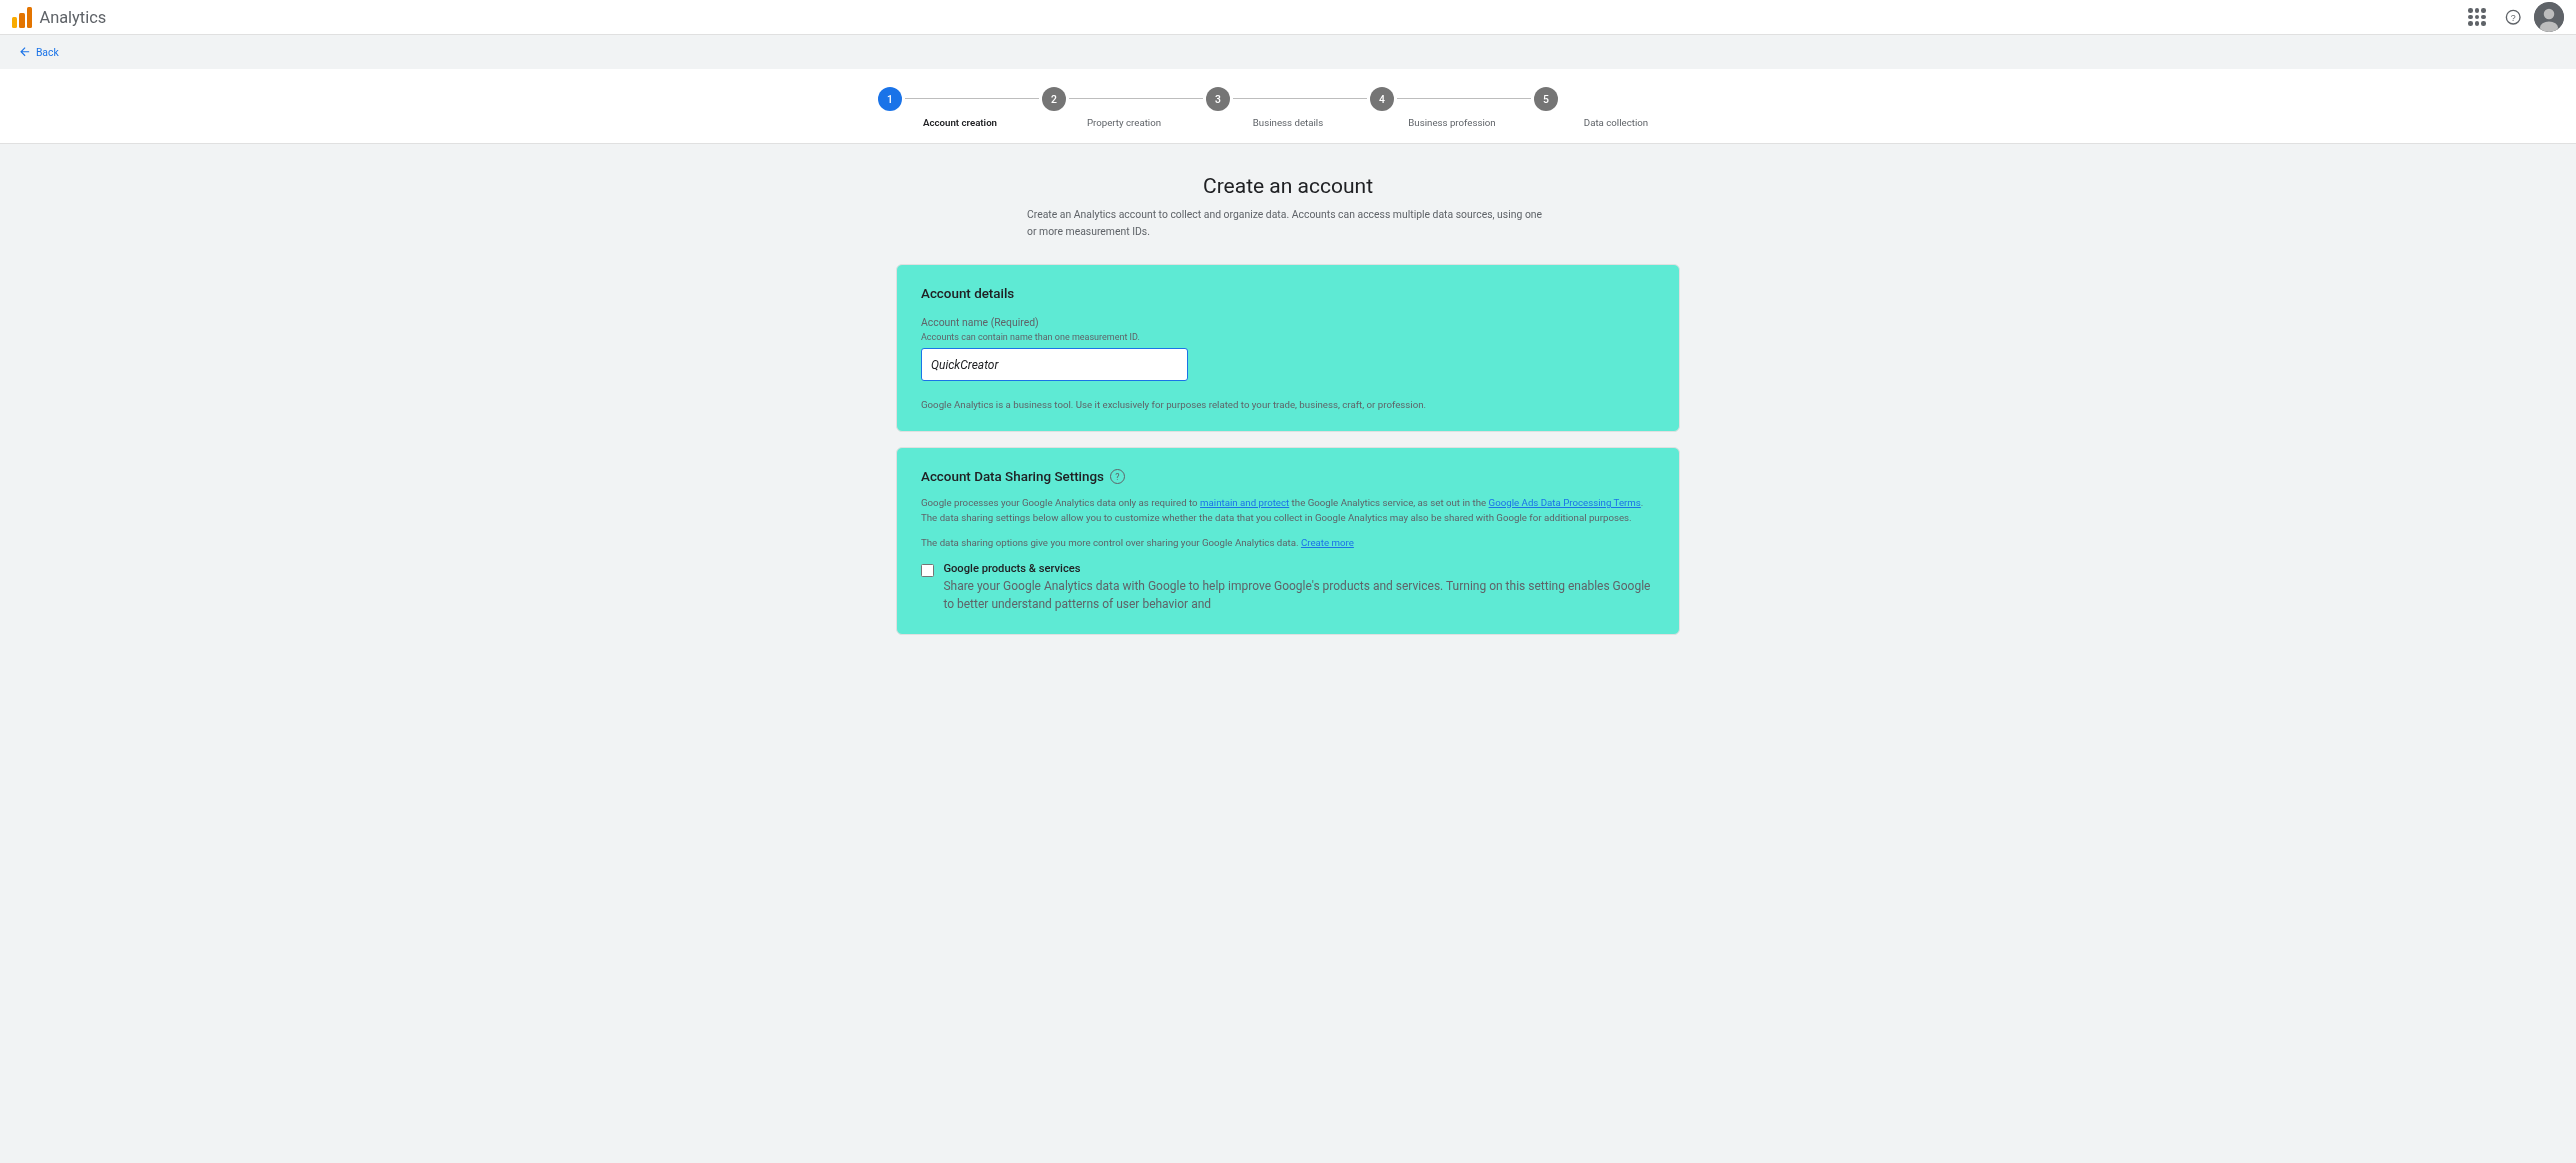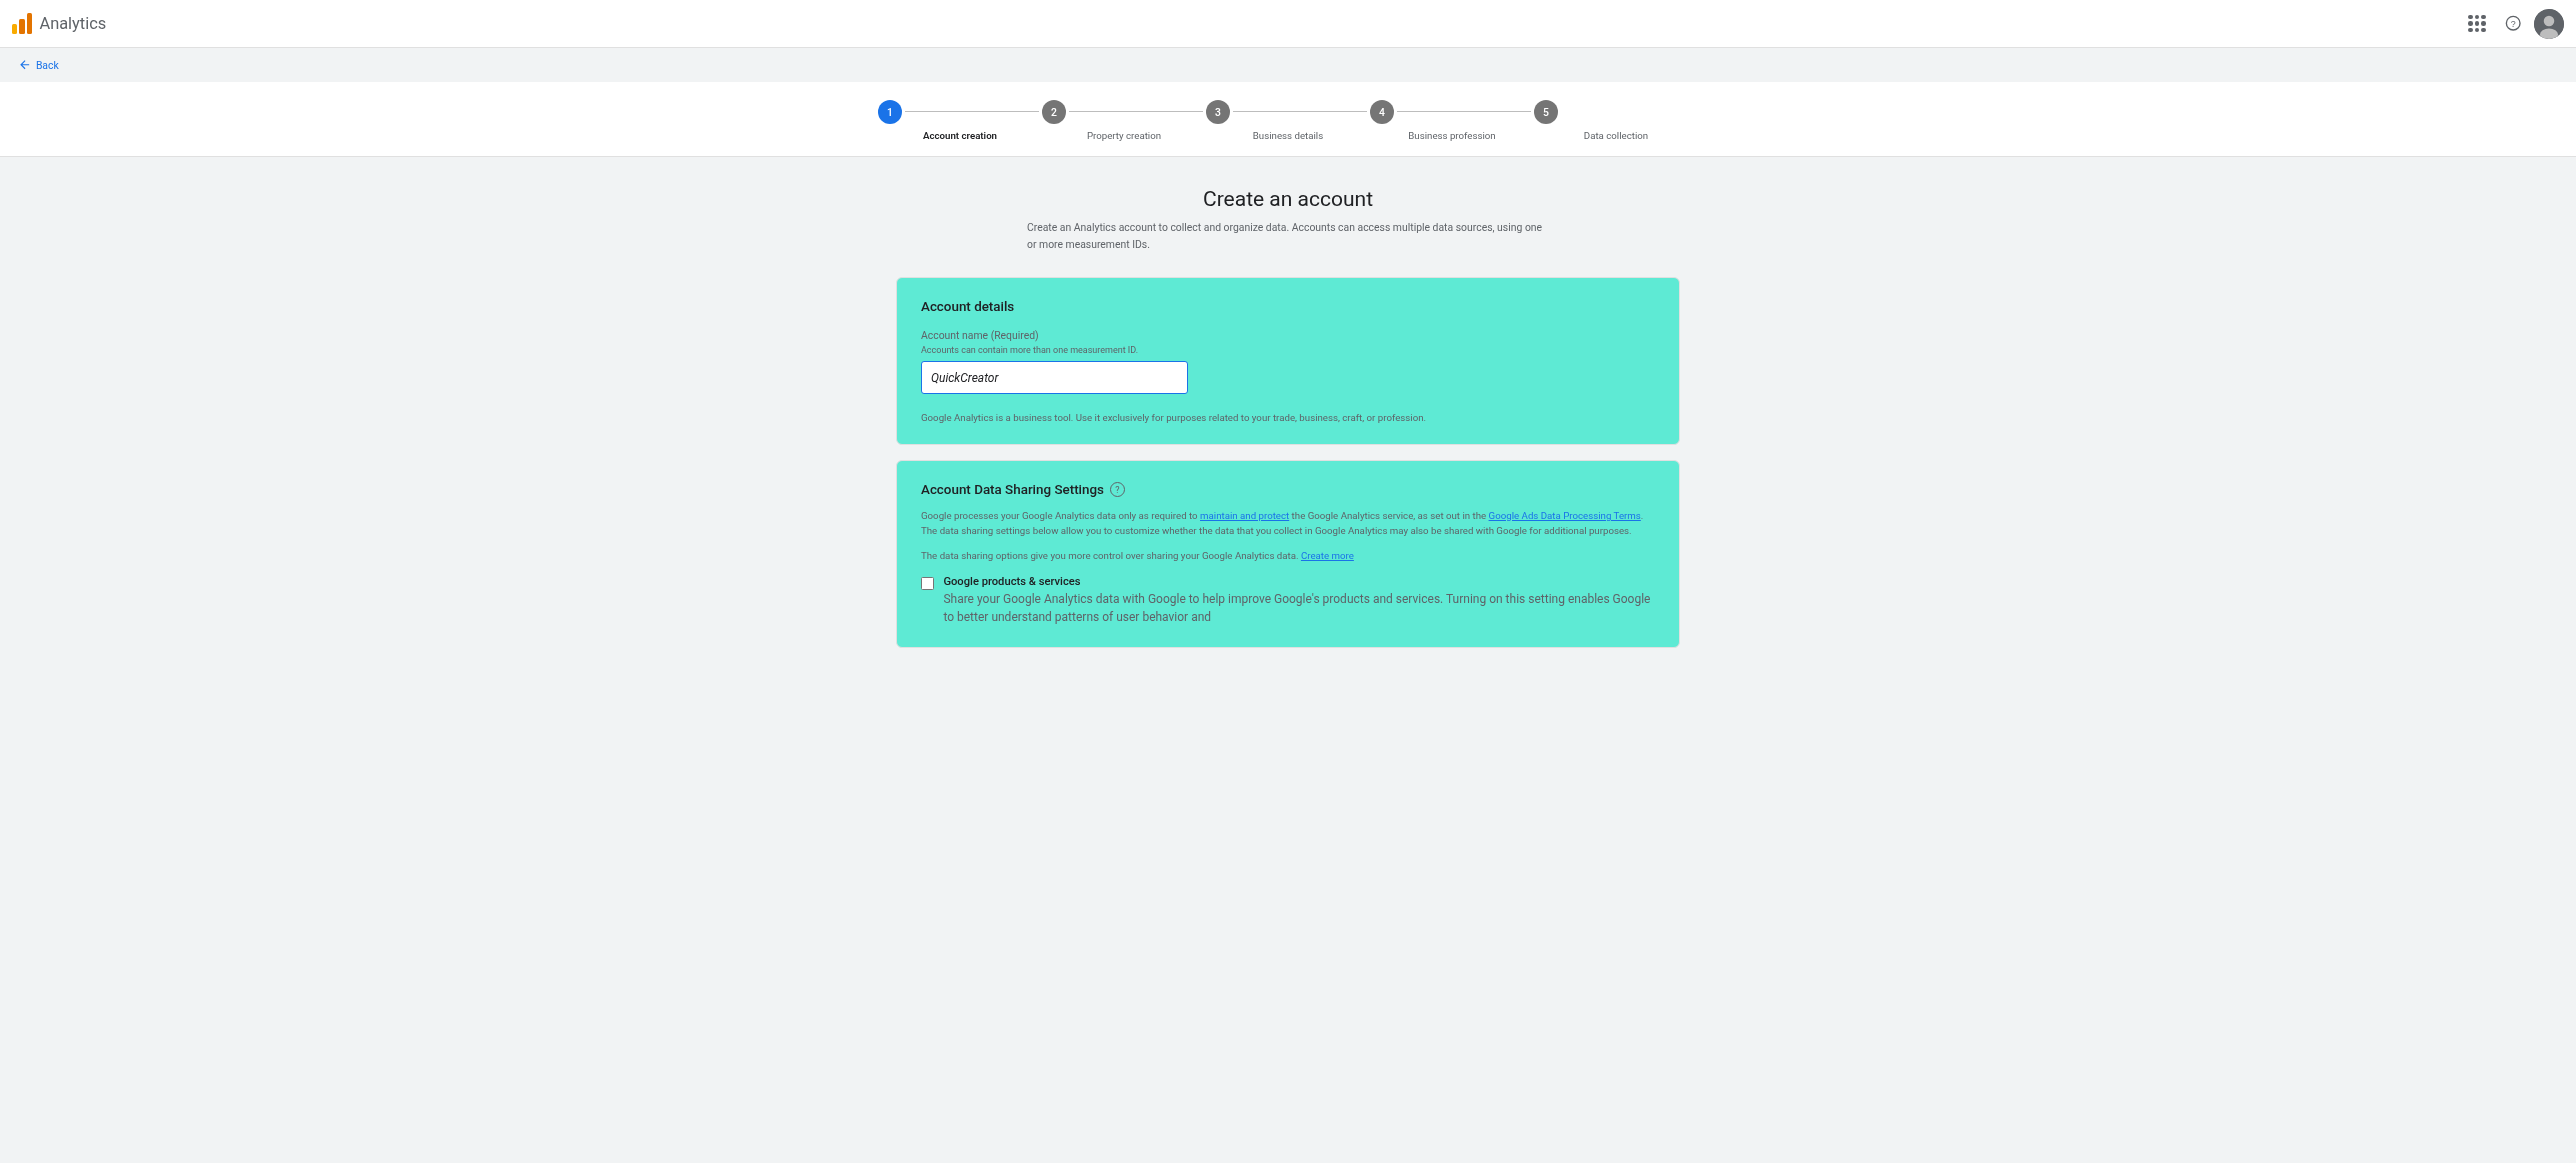--- a/index.html
+++ b/index.html
@@ -6,21 +6,21 @@
     body {
       font-family: 'Google Sans', Roboto, Arial, sans-serif;
       background: #f1f3f4;
       color: #202124;
       min-height: 100vh;
     }
 
     
     .header {
       background: #fff;
-      height: 48px;
+      height: 35px;
       display: flex;
       align-items: center;
       padding: 0 12px;
       border-bottom: 0.7px solid #e0e0e0;
       position: sticky;
       top: 0;
       z-index: 100;
     }
     .header-logo {
       display: flex;
@@ -444,21 +444,21 @@
   <h1 class="page-title">Create an account</h1>
   <p class="page-subtitle">Create an Analytics account to collect and organize data. Accounts can access multiple data sources, using one or more measurement IDs.</p>
 
   <div class="card">
     <div class="card-title">Account details</div>
 
     <div class="field-label">
       <span>Account name</span>
       <span>(Required)</span>
     </div>
-    <div class="field-hint">Accounts can contain more than one measurement ID.</div>
+    <div class="field-hint">Accounts can contain name than one measurement ID.</div>
     <input class="text-input" type="text" value="QuickCreator" style="">
 
     <div class="business-note">Google Analytics is a business tool. Use it exclusively for purposes related to your trade, business, craft, or profession.</div>
   </div>
 
   <div class="card">
     <div class="section-title-row">
       <span class="section-title-text">Account Data Sharing Settings</span>
       <div class="help-icon">?</div>
     </div>

